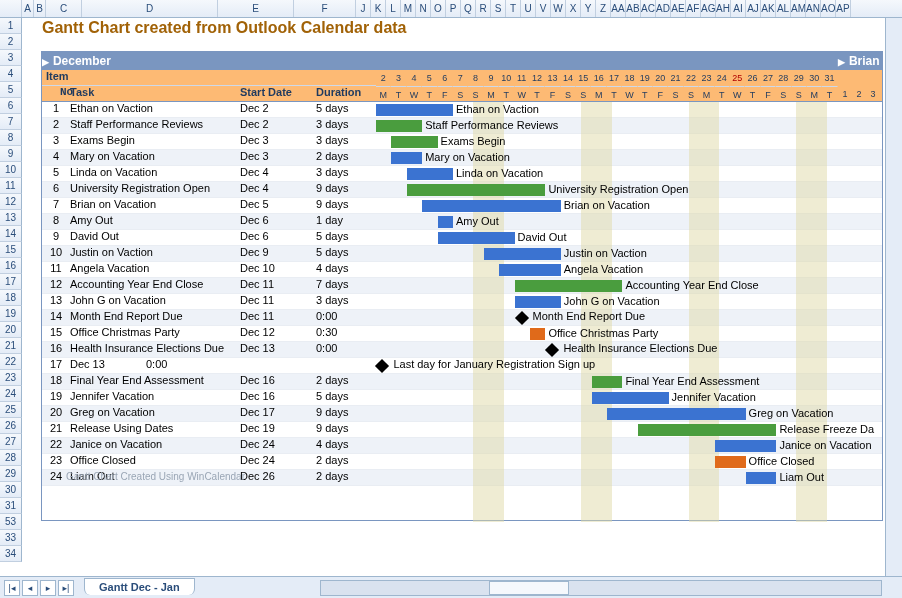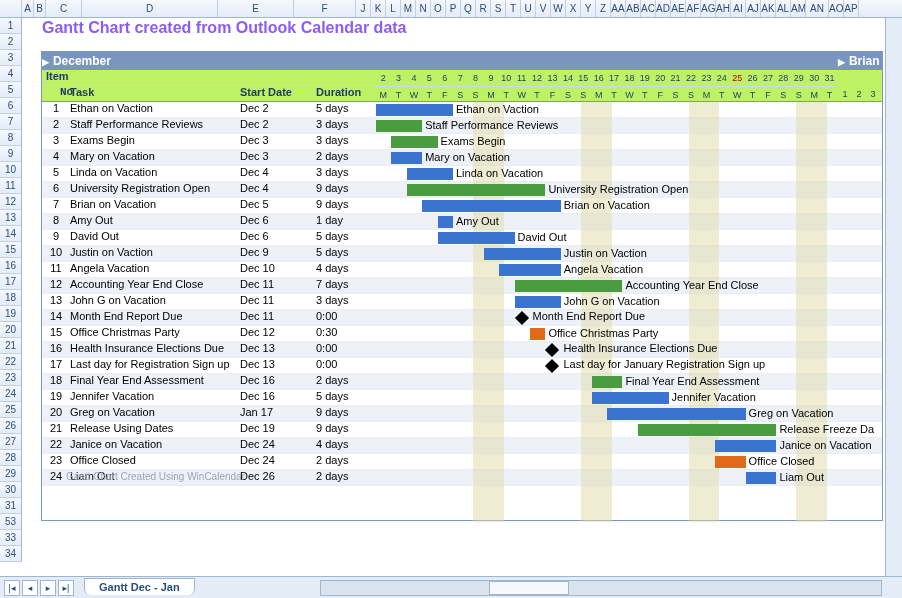--- a/index.html
+++ b/index.html
@@ -57,21 +57,21 @@
     top: 0;
     right: 0;
     bottom: 0;
   }
   .title {
     position: absolute;
     left: 20px;
     top: 1px;
     font-size: 16px;
     font-weight: bold;
-    color: #8b5cf6;
+    color: #a16207;
   }
   
   .gantt {
     position: absolute;
     left: 20px;
     top: 34px;
     width: 840px;
   }
   .gantt-head {
     height: 18px;
@@ -82,21 +82,21 @@
     display: flex;
     align-items: center;
   }
   .gantt-head .left { width: 334px; padding-left:6px; }
   .gantt-head .mid { flex:1; }
   .gantt-head .right { width:44px; text-align:left; }
   .tri { display:inline-block; margin-right:4px; font-size:9px; }
   .gantt-sub {
     height: 32px;
     display: flex;
-    background: #bef264;
+    background: #fdba74;
     border-bottom: 1px solid #7a96c0;
   }
   .gantt-sub .itemhdr {
     width: 334px;
     font-size: 11px;
     color: #1f3a5f;
   }
   .gantt-sub .itemhdr .top { height:16px; padding-left:4px; font-weight:bold; border-bottom:1px solid #cdd9ea; }
   .gantt-sub .itemhdr .bot { height:16px; display:flex; font-weight:bold; }
   .gantt-sub .itemhdr .bot .c1{ width:28px; padding-left:18px;font-family:Liberation Mono, monospace;}
@@ -281,21 +281,21 @@
       <div class="ch" style="width:15px">AD</div>
       <div class="ch" style="width:15px">AE</div>
       <div class="ch" style="width:15px">AF</div>
       <div class="ch" style="width:15px">AG</div>
       <div class="ch" style="width:15px">AH</div>
       <div class="ch" style="width:15px">AI</div>
       <div class="ch" style="width:15px">AJ</div>
       <div class="ch" style="width:15px">AK</div>
       <div class="ch" style="width:15px">AL</div>
       <div class="ch" style="width:15px">AM</div>
-      <div class="ch" style="width:23px">AN</div>
+      <div class="ch" style="width:15px">AN</div>
       <div class="ch" style="width:15px">AO</div>
       <div class="ch" style="width:15px">AP</div>
   </div>
 
   <div class="grid">
     <div class="rows" id="rowhdrs">
         <div class="row-hdr">1</div>
         <div class="row-hdr">2</div>
         <div class="row-hdr">3</div>
         <div class="row-hdr">4</div>
@@ -608,21 +608,20 @@
     <div class="name">Health Insurance Elections Due</div>
     <div class="date">Dec 13</div>
     <div class="dur">0:00</div>
     <div class="bararea">
                 <div class="milestone" style="left:171.4px"></div>
                <div class="mlabel" style="left:187.4px">Health Insurance Elections Due</div>
               </div>
   </div>
             <div class="task-row">
     <div class="no">17</div>
-    <div class="name">Last day for Registration Sign up</div>
     <div class="date">Dec 13</div>
     <div class="dur">0:00</div>
     <div class="bararea">
                 <div class="milestone" style="left:171.4px"></div>
                <div class="mlabel" style="left:187.4px">Last day for January Registration Sign up</div>
               </div>
   </div>
             <div class="task-row alt">
     <div class="no">18</div>
     <div class="name">Final Year End Assessment</div>
@@ -641,21 +640,21 @@
     <div class="dur">5 days</div>
     <div class="bararea">
                 <div class="bar blue" style="left:215.6px;width:77px">
                  <span class="bar-label">Jennifer Vacation</span>
                </div>
               </div>
   </div>
             <div class="task-row alt">
     <div class="no">20</div>
     <div class="name">Greg on Vacation</div>
-    <div class="date">Jan 17</div>
+    <div class="date">Dec 17</div>
     <div class="dur">9 days</div>
     <div class="bararea">
                 <div class="bar blue" style="left:231px;width:138.6px">
                  <span class="bar-label">Greg on Vacation</span>
                </div>
               </div>
   </div>
             <div class="task-row">
     <div class="no">21</div>
     <div class="name">Release Using Dates</div>

